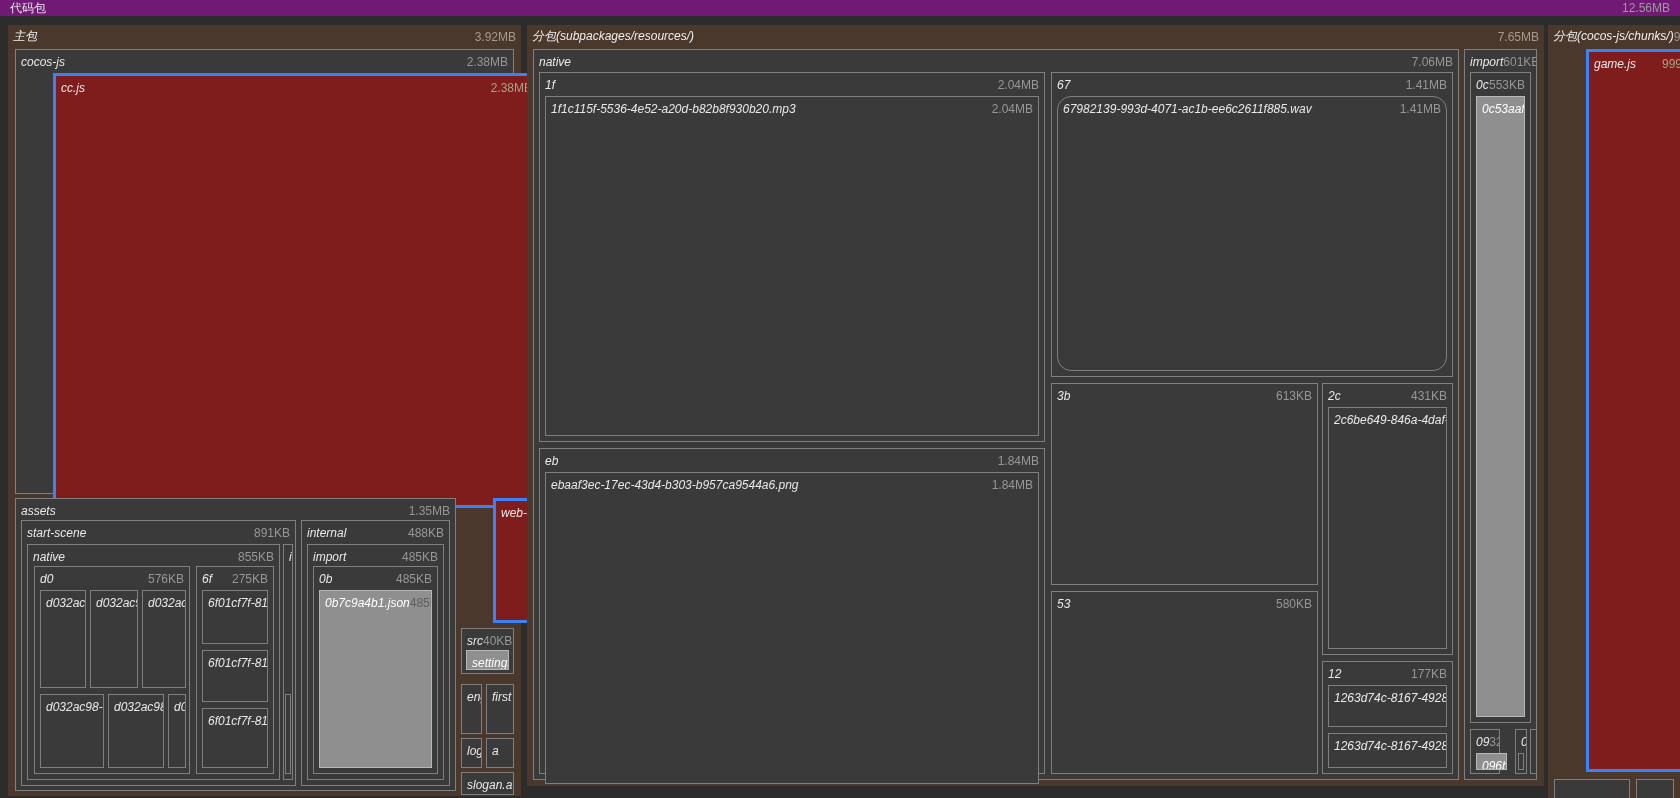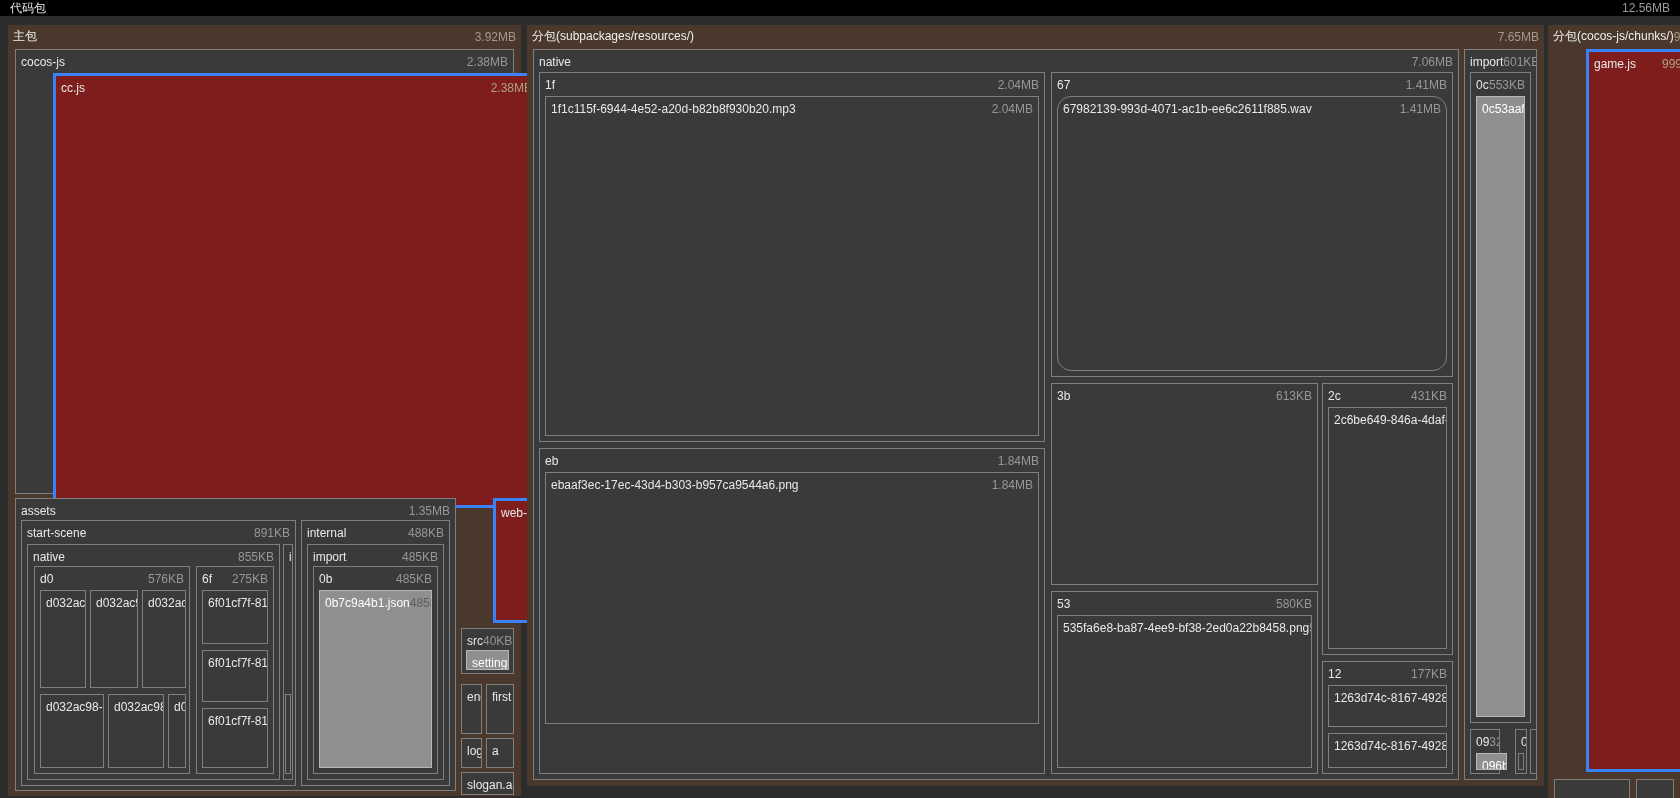--- a/index.html
+++ b/index.html
@@ -1,31 +1,31 @@
 <!DOCTYPE html>
 <html><head>
 <meta charset="utf-8">
 <style>
   html,body{margin:0;padding:0;background:#2c2c2c;}
   body{width:1680px;height:798px;overflow:hidden;position:relative;
        font-family:"Liberation Sans",sans-serif;}
   .topbar{position:absolute;left:0;top:0;width:1680px;height:16px;display:flex;
           align-items:center;justify-content:space-between;padding:0 10px;
-          box-sizing:border-box;background:#000000;}
+          box-sizing:border-box;background:#701a75;}
   .tt{color:#e3e3e3;font-size:12px;}
   .ts{color:#9b9b9b;font-size:12px;}
   #app{position:absolute;left:0;top:0;width:1680px;height:798px;}
   .box{position:absolute;box-sizing:border-box;overflow:hidden;font-size:12px;}
   .panel{background:#4a382c;}
   .dir{background:#3a3a3a;border:1px solid #7f7f7f;}
   .file{background:#7f1d1d;border:3px solid #3b82f6;margin-left:32px;}
   .sel{background:#8f8f8f;border:1px solid #b7b7b7;}
   .hd{display:flex;justify-content:space-between;align-items:center;height:23px;
       padding:0 5px;white-space:nowrap;overflow:hidden;}
-  .n{color:#e9e9e9;flex:0 0 auto;}
+  .n{color:#e9e9e9;flex:0 0 auto;font-style:italic;}
   .s{color:#979797;flex:0 0 auto;}
   .panel>.hd>.n{color:#efefef;}
   .panel>.hd>.s{color:#a5998a;}
   .file>.hd>.s{color:#aaa183;}
   .sel>.hd>.n{color:#ffffff;}
   .sel>.hd>.s{color:#5e5e5e;}
 </style>
 </head>
 <body>
 
@@ -214,31 +214,31 @@
       </div>
     </div>
     <div class="box dir" style="left: 539px; top: 72px; width: 506px; height: 370px;">
       <div class="hd">
         <span class="n">1f</span>
         <span class="s">2.04MB</span>
       </div>
     </div>
     <div class="box dir" style="left: 545px; top: 96px; width: 494px; height: 340px;">
       <div class="hd">
-        <span class="n">1f1c115f-6944-4e52-a20d-b82b8f930b20.mp3</span>
+        <span class="n">1f1c115f-5536-4e52-a20d-b82b8f930b20.mp3</span>
         <span class="s">2.04MB</span>
       </div>
     </div>
     <div class="box dir" style="left: 539px; top: 448px; width: 506px; height: 326px;">
       <div class="hd">
         <span class="n">eb</span>
         <span class="s">1.84MB</span>
       </div>
     </div>
-    <div class="box dir" style="left: 545px; top: 472px; width: 494px; height: 252px;">
+    <div class="box dir" style="left: 545px; top: 472px; width: 494px; height: 312px;">
       <div class="hd">
         <span class="n">ebaaf3ec-17ec-43d4-b303-b957ca9544a6.png</span>
         <span class="s">1.84MB</span>
       </div>
     </div>
     <div class="box dir" style="left: 1051px; top: 72px; width: 402px; height: 305px;">
       <div class="hd">
         <span class="n">67</span>
         <span class="s">1.41MB</span>
       </div>
@@ -262,26 +262,20 @@
       </div>
     </div>
     <div class="box dir" style="left: 1328px; top: 407px; width: 119px; height: 242px;">
       <div class="hd">
         <span class="n">2c6be649-846a-4daf-8</span>
       </div>
     </div>
     <div class="box dir" style="left: 1051px; top: 591px; width: 267px; height: 183px;">
       <div class="hd">
         <span class="n">53</span>
-        <span class="s">580KB</span>
-      </div>
-    </div>
-    <div class="box dir" style="left: 1057px; top: 615px; width: 255px; height: 153px;">
-      <div class="hd">
-        <span class="n">535fa6e8-ba87-4ee9-bf38-2ed0a22b8458.png</span>
         <span class="s">580KB</span>
       </div>
     </div>
     <div class="box dir" style="left: 1322px; top: 661px; width: 131px; height: 113px;">
       <div class="hd">
         <span class="n">12</span>
         <span class="s">177KB</span>
       </div>
     </div>
     <div class="box dir" style="left: 1328px; top: 685px; width: 119px; height: 42px;">

